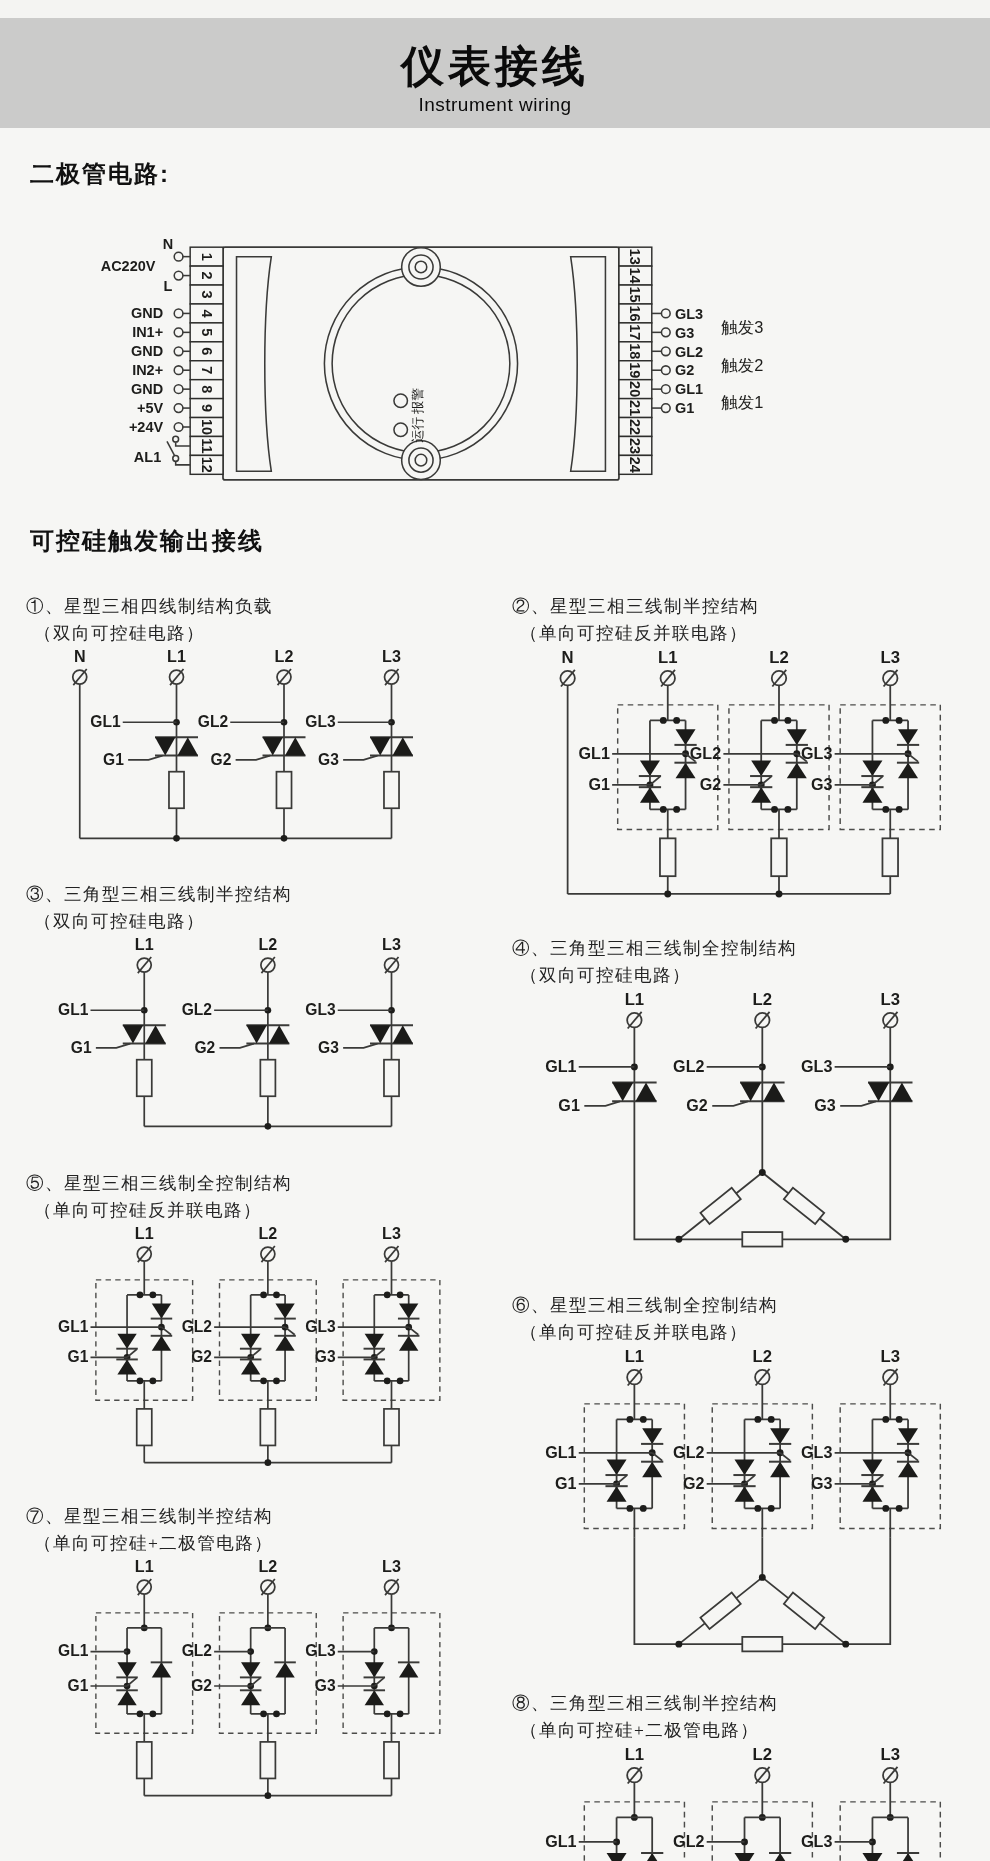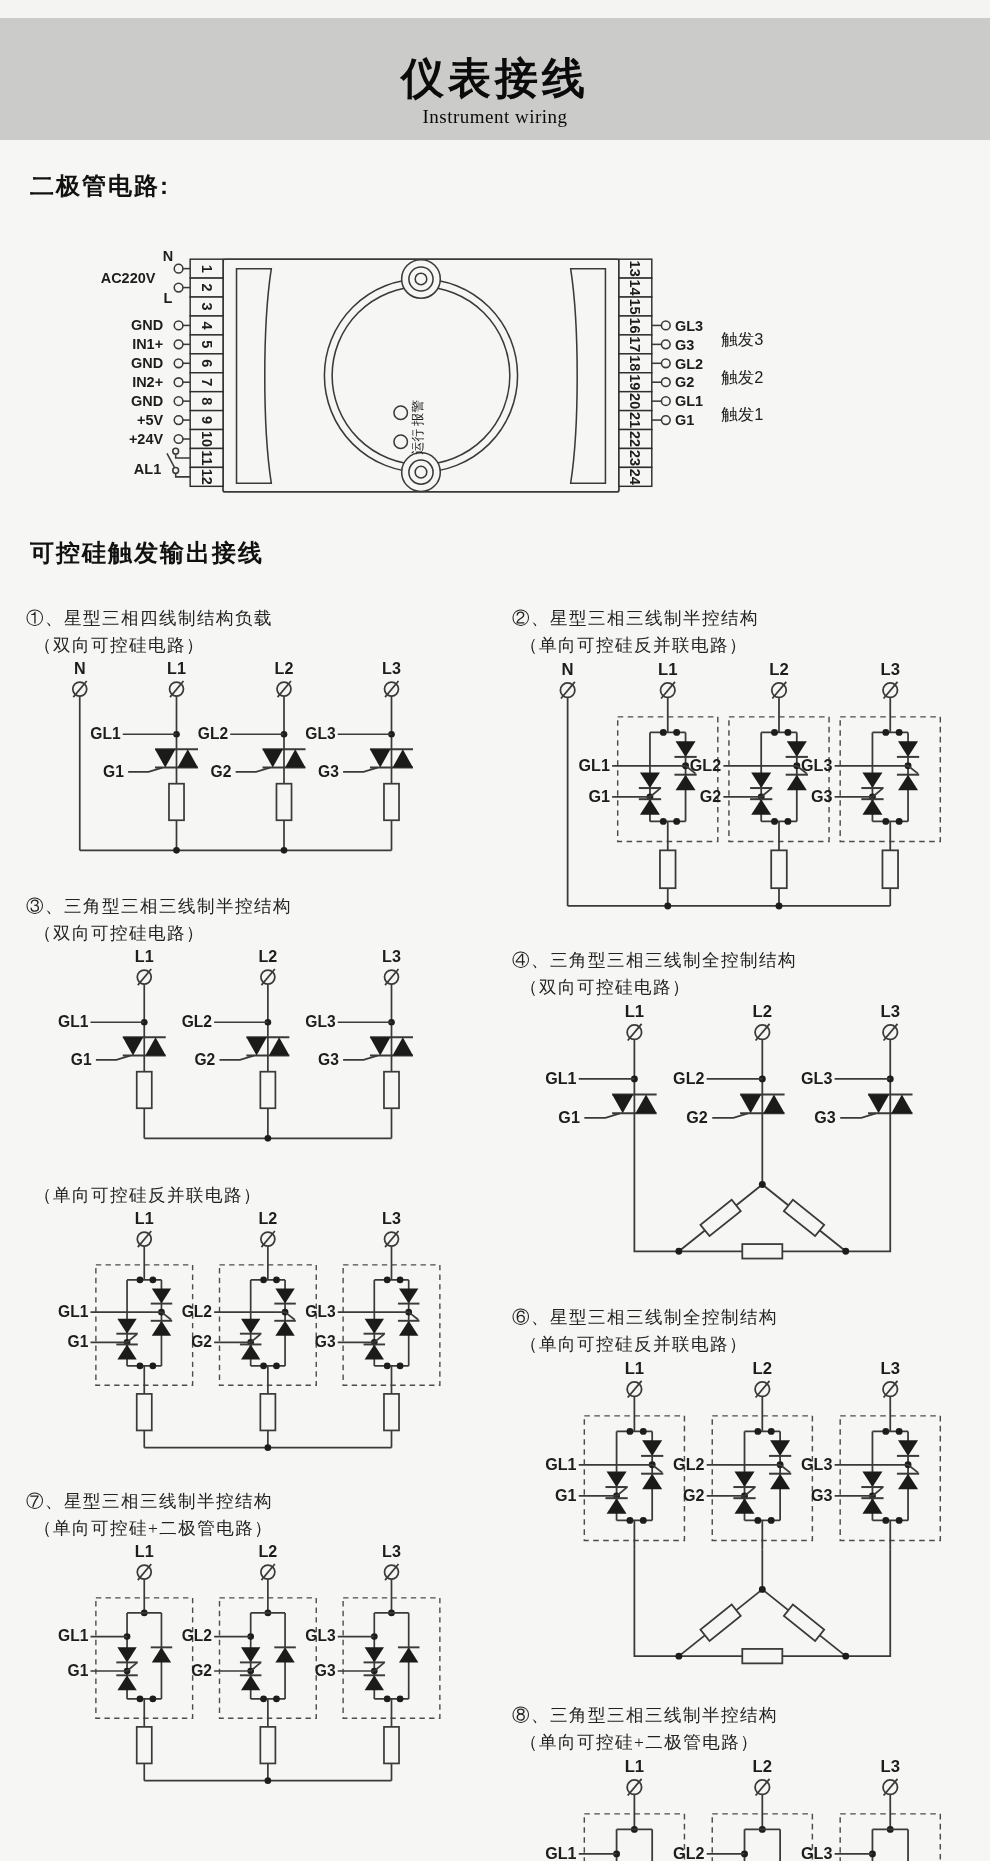--- a/index.html
+++ b/index.html
@@ -1,21 +1,21 @@
 <!DOCTYPE html>
 <html><head>
 <meta charset="utf-8">
 <style>
   html,body{margin:0;padding:0;}
   body{background:#e9e9e7;font-family:"Liberation Sans",sans-serif;}
   .page{width:990px;min-height:1861px;margin:0 auto;background:#f6f6f4;color:#1d1d1b;overflow:hidden;}
   .topstrip{height:18px;background:#f4f4f2;}
-  .banner{background:#cbcbca;text-align:center;padding:32px 0 12px 0;}
+  .banner{background:#cbcbca;text-align:center;padding:20px 0 12px 0;}
   .banner .t1{font-size:43px;font-weight:bold;letter-spacing:4px;color:#0b0b0b;}
-  .banner .t2{font-size:19px;color:#0b0b0b;margin-top:-2px;letter-spacing:0.5px;font-family:Liberation Serif, serif;}
+  .banner .t2{font-size:19px;color:#0b0b0b;margin-top:-2px;letter-spacing:0.5px;}
   .h2{font-size:24px;font-weight:bold;color:#111;margin:30px 0 0 30px;letter-spacing:2px;}
   .termwrap{margin:34px 0 0 82px;}
   .circwrap{display:flex;gap:14px;padding:10px 6px 50px 26px;}
   .col{width:472px;}
   .cblock{margin-top:26px;}
   .ct{font-family:"Liberation Serif","DejaVu Serif",serif;font-size:17.5px;letter-spacing:1.5px;color:#222;line-height:1.55;margin-top:12px;}
   .ct .ct2{margin-left:8px;}
   svg text{font-family:"Liberation Sans",sans-serif;fill:#1d1d1b;}
   .w{fill:none;stroke:#3a3a38;stroke-width:1.6;}
   .wb{fill:none;stroke:#3a3a38;stroke-width:1.8;}
@@ -357,20 +357,21 @@
             <use href="#resv" x="340" y="116"></use>
               <path class="w" d="M340,150 V178"></path>
           </g>
           <path class="w" d="M110,178 H340"></path>
             <use href="#dot" x="225" y="178"></use>
         </svg>
       </div>
 
       <div class="cblock">
         <div class="ct">
+          <div>⑤、星型三相三线制全控制结构</div>
           <div class="ct2">（单向可控硅反并联电路）</div>
         </div>
         <svg width="430" viewBox="0 0 400 232">
           <g>
             <text class="pl" x="110" y="14" text-anchor="middle">L1</text>
             <use href="#term" x="110" y="28"></use>
               <use href="#modB" x="110" y="52"></use>
             <path class="w" d="M60,96 H126"></path>
               <text class="gl" x="58" y="100.5" text-anchor="end">GL1</text>
             <path class="w" d="M60,124 H94"></path>

